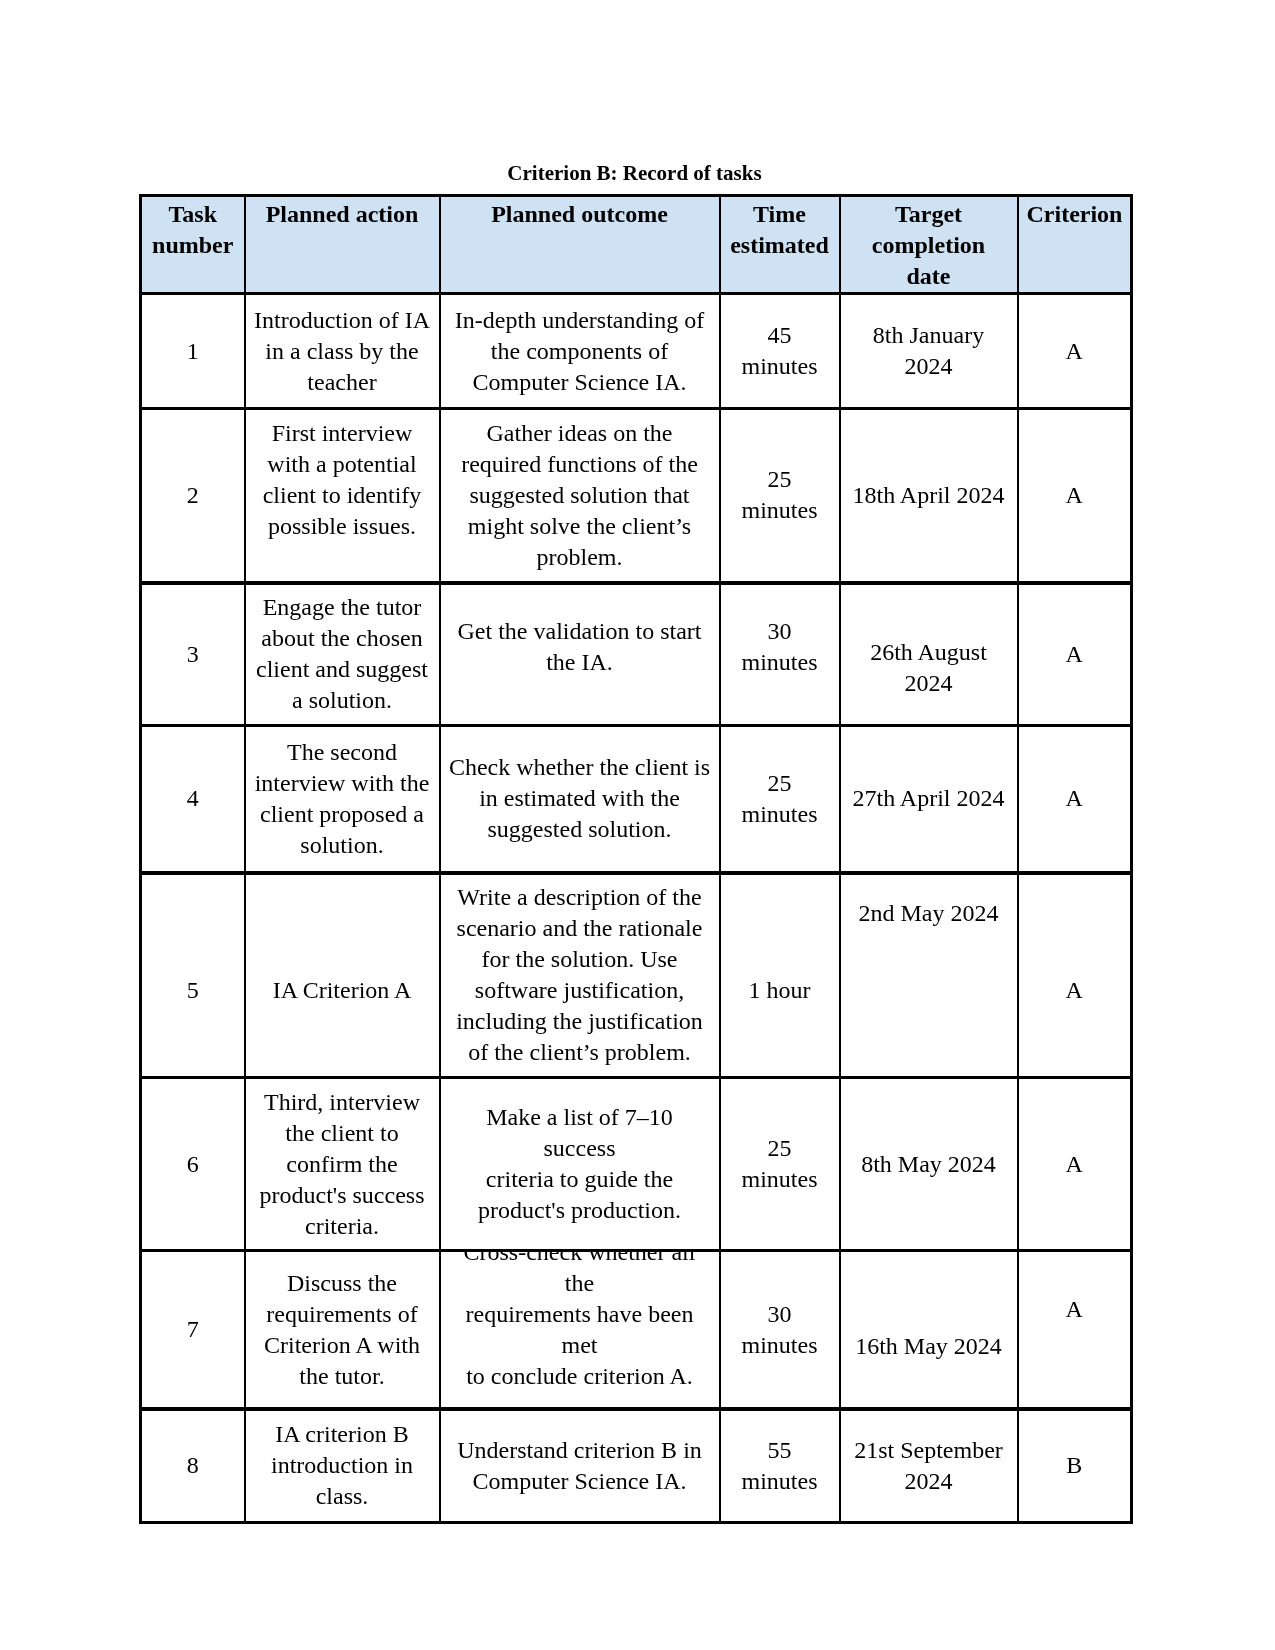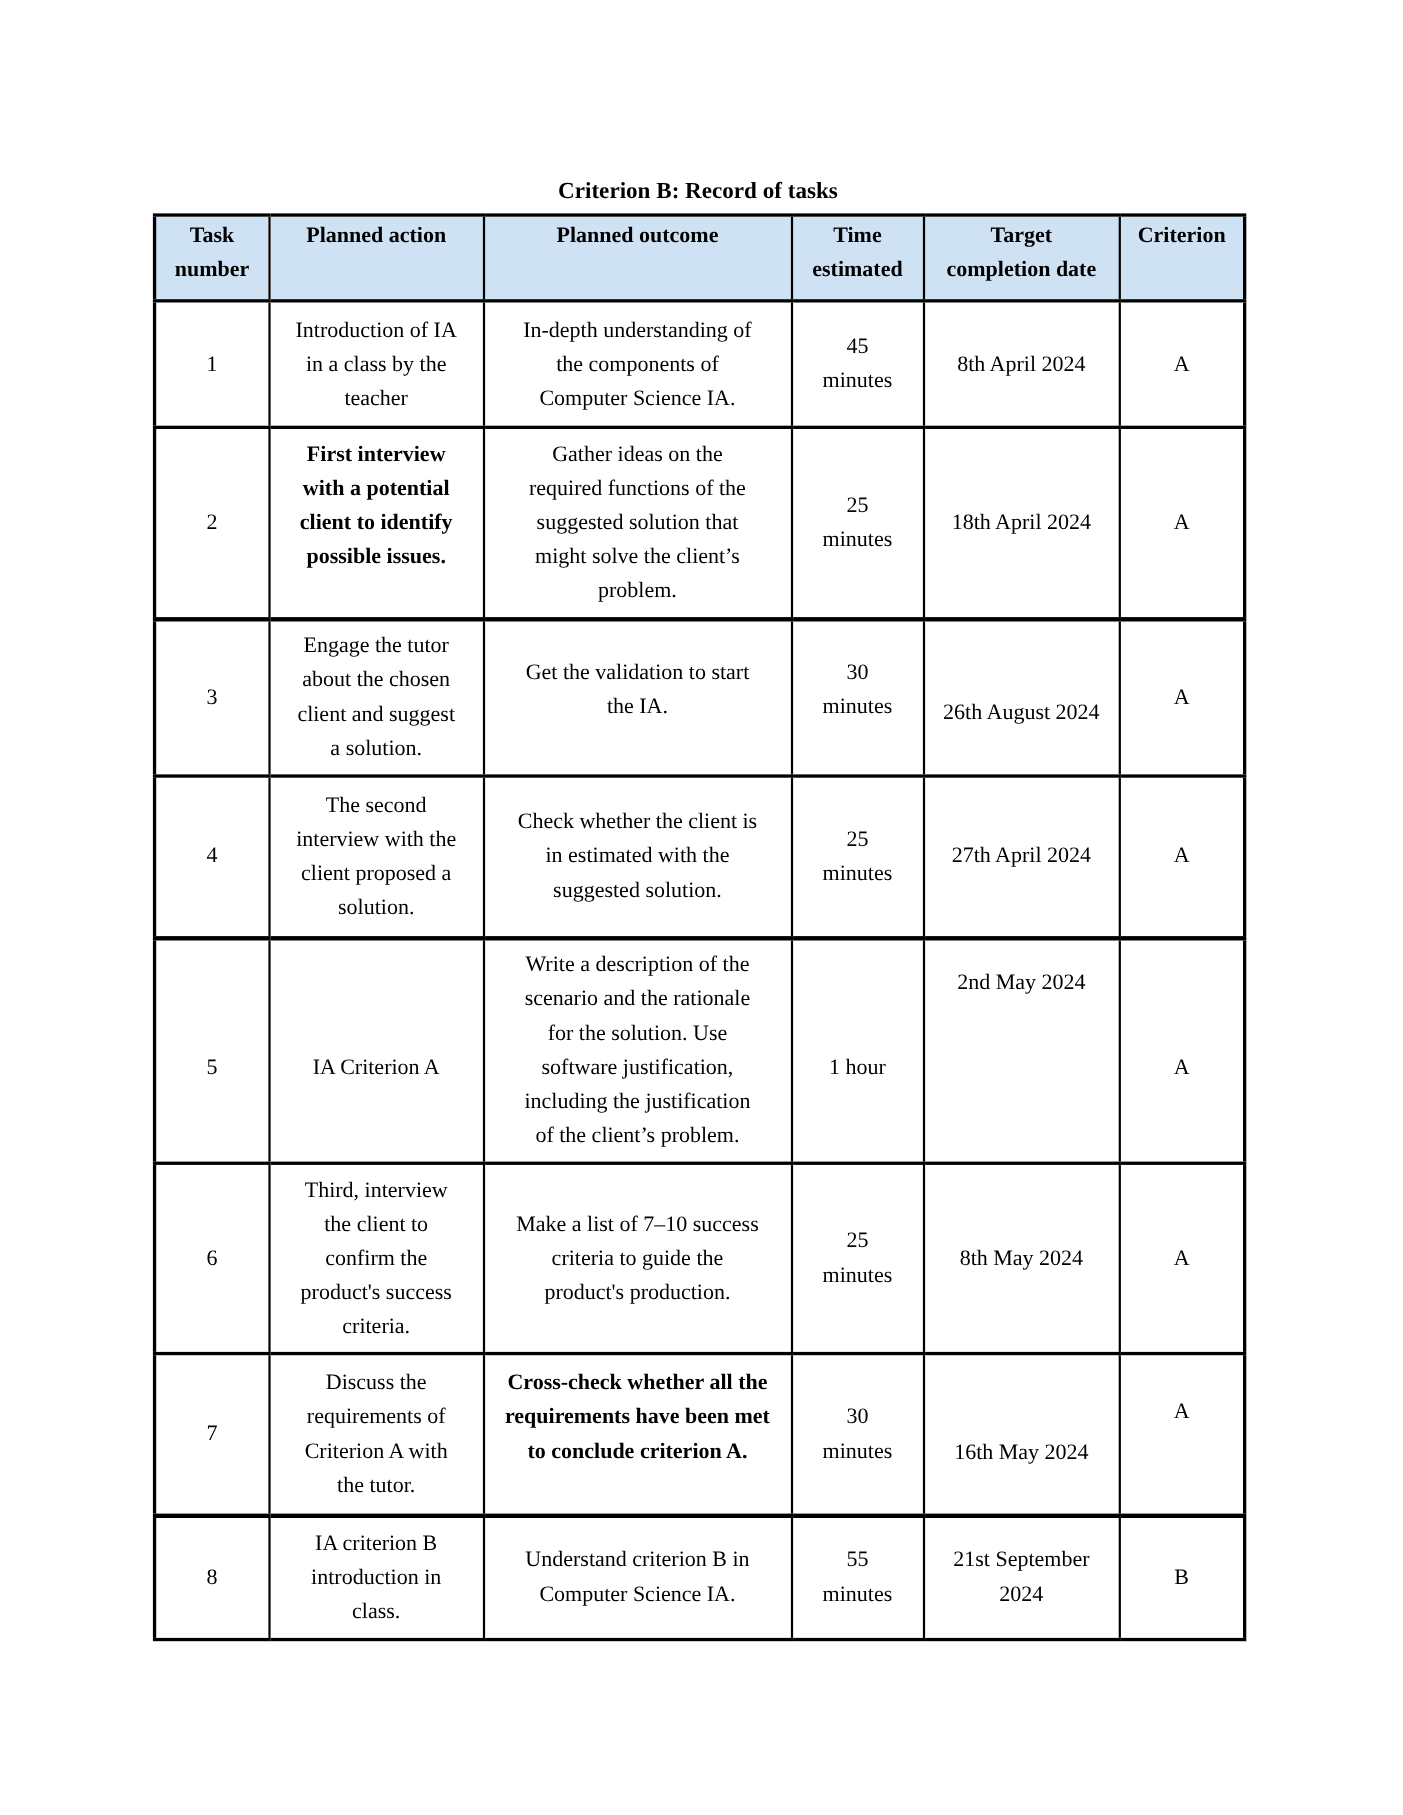--- a/index.html
+++ b/index.html
@@ -29,21 +29,21 @@
     width: 991px;
     border-collapse: collapse;
     table-layout: fixed;
     border: 3px solid #000000;
   }
   table.tasks th, table.tasks td {
     border: 2px solid #000000;
     border-top-width: 3px;
     border-bottom-width: 3px;
     text-align: center;
-    font-size: 20px;
+    font-size: 24px;
     line-height: 31px;
     padding: 0 8px;
     overflow: hidden;
   }
   table.tasks th {
     background: #cfe2f3;
     font-weight: bold;
     vertical-align: top;
     white-space: pre-line;
     padding-top: 2px;
@@ -57,21 +57,21 @@
   tr.hdr { height: 78px; }
   tr.r1 { height: 115px; }
   tr.r2 { height: 174px; }
   tr.r3 { height: 143px; }
   tr.r4 { height: 147px; }
   tr.r5 { height: 205px; }
   tr.r6 { height: 173px; }
   tr.r7 { height: 147px; }
   tr.r8 { height: 113px; }
   .shift { position: relative; display: inline-block; }
-  .up15 { top: -15px; font-weight: bold; }
+  .up15 { top: -15px; }
   .up20 { top: -20px; }
   .up30 { top: -30px; margin-top: 46px; }
   .up62 { top: -62px; font-family: Liberation Serif, serif; }
   .dn14 { top: 14px; }
   .dn15 { top: 15px; }
   .dn17 { top: 17px; }
   td.vtop { vertical-align: top; padding-top: 8px; }
 </style>
 </head>
 <body>
@@ -106,21 +106,21 @@
       <tr class="r1">
         <td class="num">1</td>
         <td class="action">Introduction of IA
 in a class by the
 teacher</td>
         <td class="outcome">In-depth understanding of
 the components of
 Computer Science IA.</td>
         <td class="time">45
 minutes</td>
-        <td class="date">8th April 2024</td>
+        <td class="date">8th January 2024</td>
         <td class="criterion">A</td>
       </tr>
 
       <tr class="r2">
         <td class="num">2</td>
         <td class="action"><span class="shift up15">First interview
 with a potential
 client to identify
 possible issues.</span></td>
         <td class="outcome">Gather ideas on the

